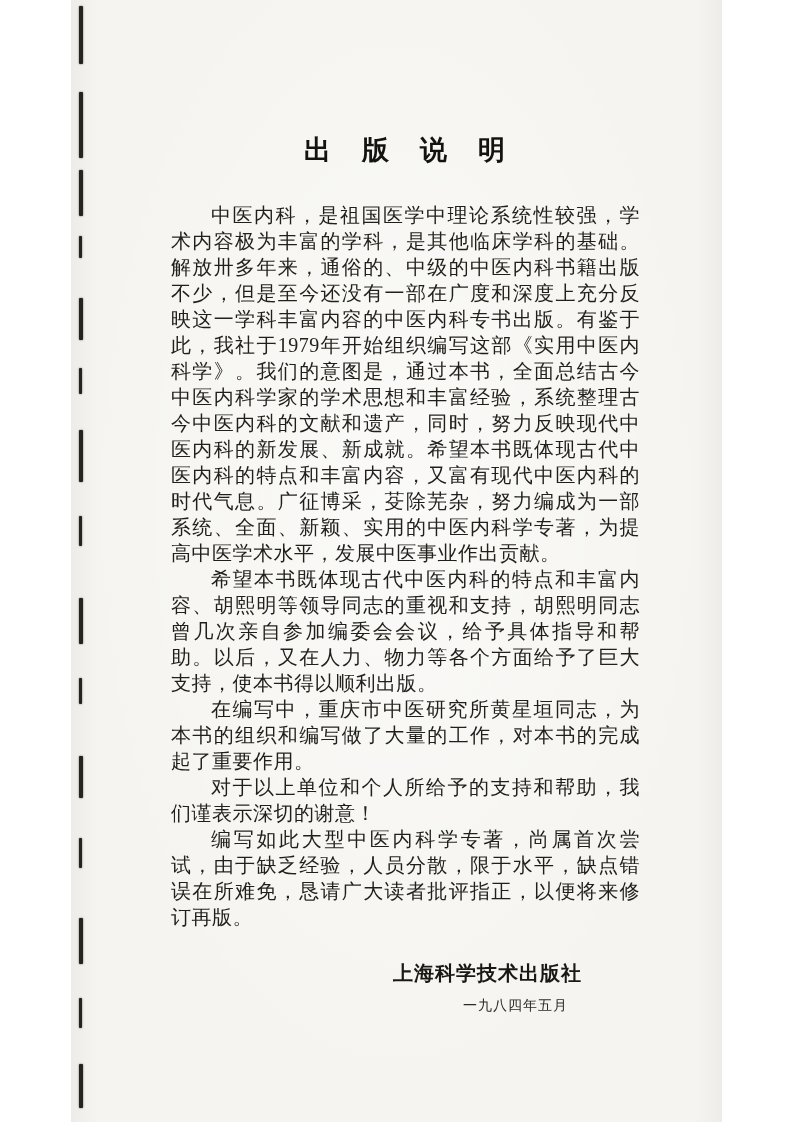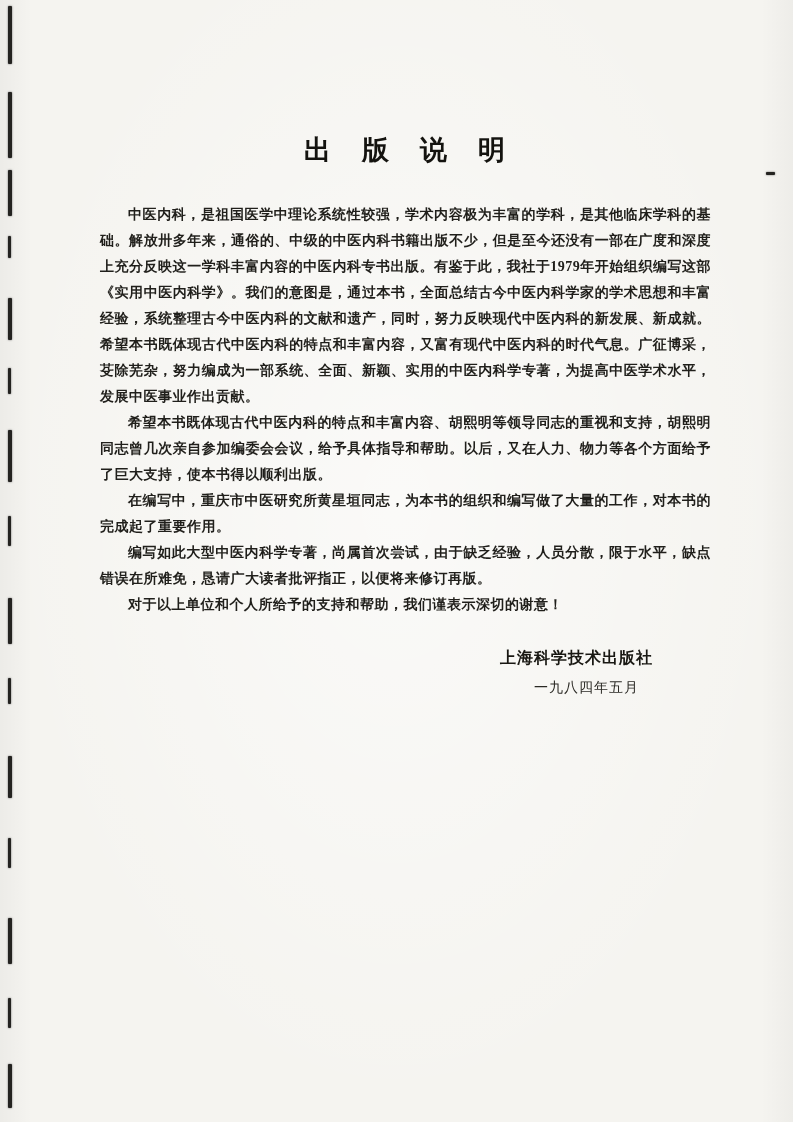--- a/index.html
+++ b/index.html
@@ -2,21 +2,21 @@
 <html><head>
 <meta charset="utf-8">
 <style>
   html, body {
     margin: 0;
     padding: 0;
     background: #ffffff;
   }
   .page {
     position: relative;
-    width: 793px;
+    width: 651px;
     height: 1122px;
     margin: 0 auto;
     background: #f5f4f0;
     background-image:
       radial-gradient(ellipse at 50% 45%, rgba(255,255,255,0.55) 0%, rgba(255,255,255,0) 70%),
       linear-gradient(90deg, rgba(0,0,0,0.035) 0%, rgba(0,0,0,0) 4%, rgba(0,0,0,0) 96%, rgba(0,0,0,0.03) 100%);
     overflow: hidden;
     font-family: "Liberation Serif", "DejaVu Serif", serif;
     color: #1c1b19;
   }
@@ -36,34 +36,33 @@
   .title {
     text-align: center;
     font-size: 27px;
     font-weight: bold;
     letter-spacing: 2px;
     margin: 0 0 34px 0;
     color: #14130f;
   }
   .body-text p {
     margin: 0;
-    font-size: 14px;
+    font-size: 20px;
     line-height: 26px;
     text-align: justify;
     text-indent: 2em;
     letter-spacing: 0.5px;
     color: #201f1b;
-    font-weight: bold;
   }
   .signature {
     margin-top: 30px;
     text-align: right;
   }
   .publisher {
-    font-size: 16px;
+    font-size: 20px;
     font-weight: bold;
     letter-spacing: 1px;
     padding-right: 58px;
     color: #191813;
   }
   .pubdate {
     margin-top: 10px;
     font-size: 14px;
     letter-spacing: 1px;
     padding-right: 72px;
@@ -94,22 +93,22 @@
   <div class="artifact" style="left:766px; top:172px; width:9px; height:3px;"></div>
 
   <div class="content">
 
     <h1 class="title">出　版　说　明</h1>
 
     <div class="body-text">
       <p>中医内科，是祖国医学中理论系统性较强，学术内容极为丰富的学科，是其他临床学科的基础。解放卅多年来，通俗的、中级的中医内科书籍出版不少，但是至今还没有一部在广度和深度上充分反映这一学科丰富内容的中医内科专书出版。有鉴于此，我社于1979年开始组织编写这部《实用中医内科学》。我们的意图是，通过本书，全面总结古今中医内科学家的学术思想和丰富经验，系统整理古今中医内科的文献和遗产，同时，努力反映现代中医内科的新发展、新成就。希望本书既体现古代中医内科的特点和丰富内容，又富有现代中医内科的时代气息。广征博采，芟除芜杂，努力编成为一部系统、全面、新颖、实用的中医内科学专著，为提高中医学术水平，发展中医事业作出贡献。</p>
       <p>希望本书既体现古代中医内科的特点和丰富内容、胡熙明等领导同志的重视和支持，胡熙明同志曾几次亲自参加编委会会议，给予具体指导和帮助。以后，又在人力、物力等各个方面给予了巨大支持，使本书得以顺利出版。</p>
       <p>在编写中，重庆市中医研究所黄星垣同志，为本书的组织和编写做了大量的工作，对本书的完成起了重要作用。</p>
+      <p>对于以上单位和个人所给予的支持和帮助，我们谨表示深切的谢意！</p>
       <p>编写如此大型中医内科学专著，尚属首次尝试，由于缺乏经验，人员分散，限于水平，缺点错误在所难免，恳请广大读者批评指正，以便将来修订再版。</p>
-      <p>对于以上单位和个人所给予的支持和帮助，我们谨表示深切的谢意！</p>
     </div>
 
     <div class="signature">
       <div class="publisher">上海科学技术出版社</div>
       <div class="pubdate">一九八四年五月</div>
     </div>
 
   </div>
 </div>
 

